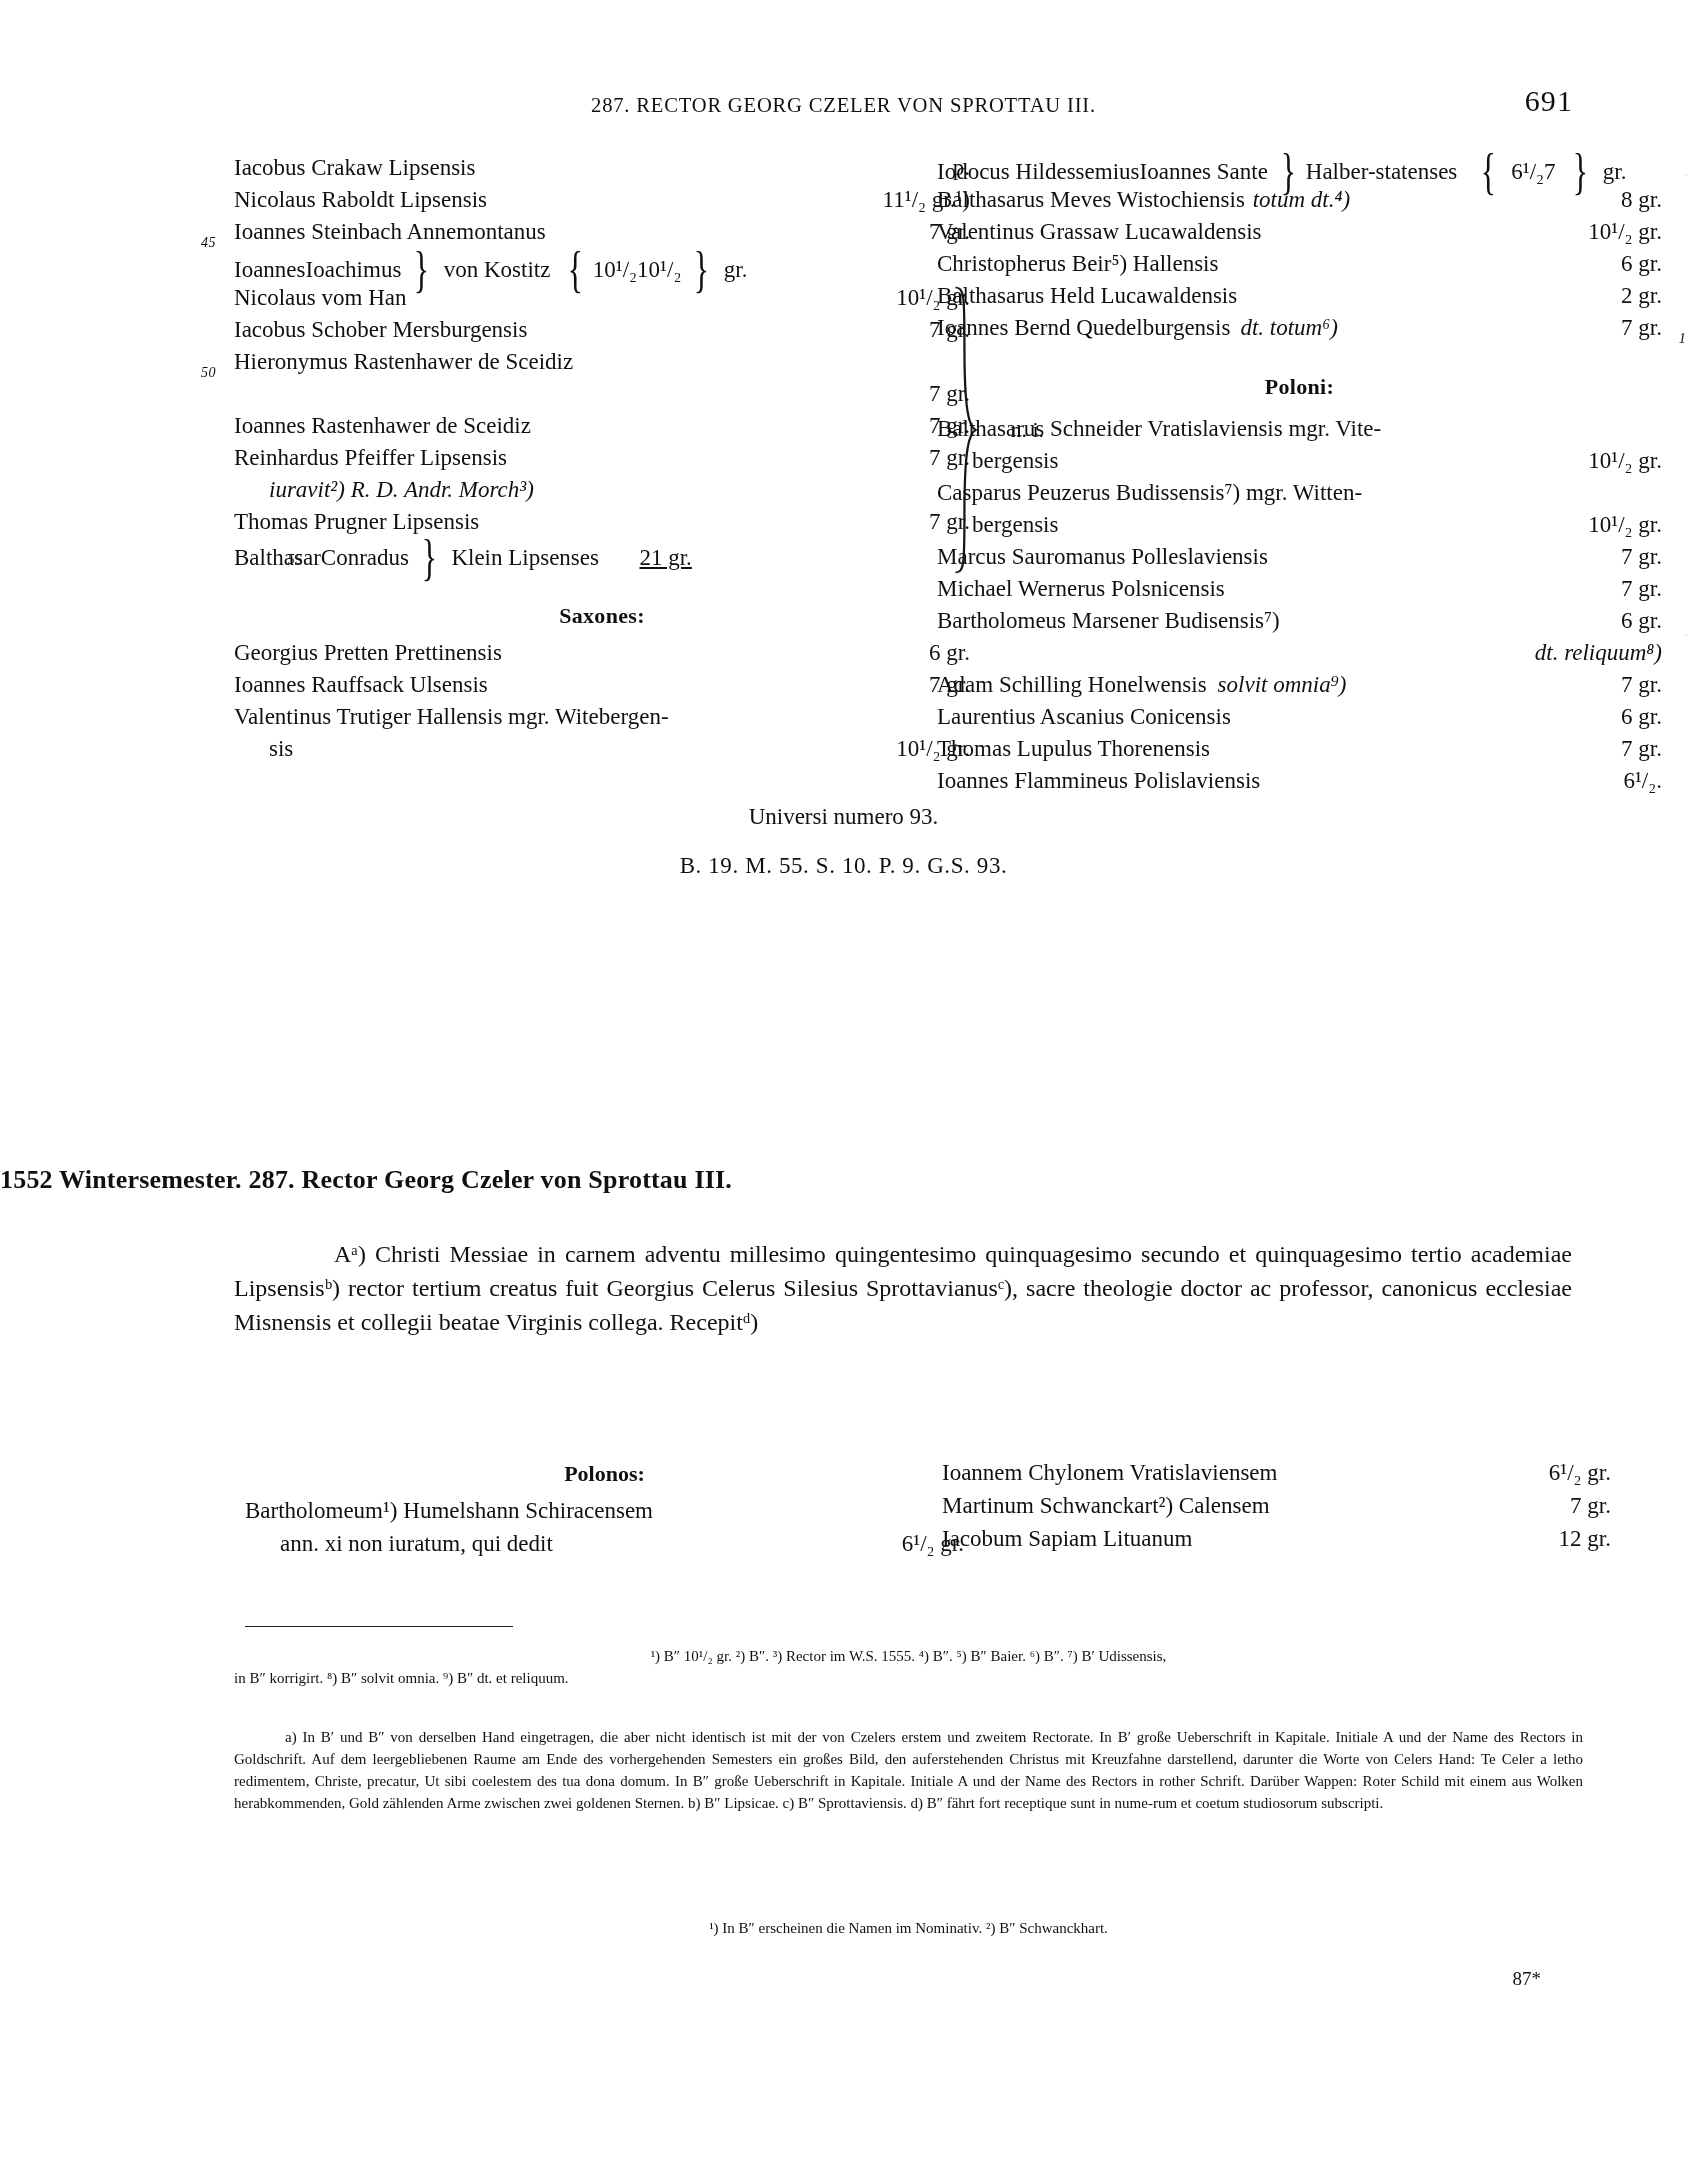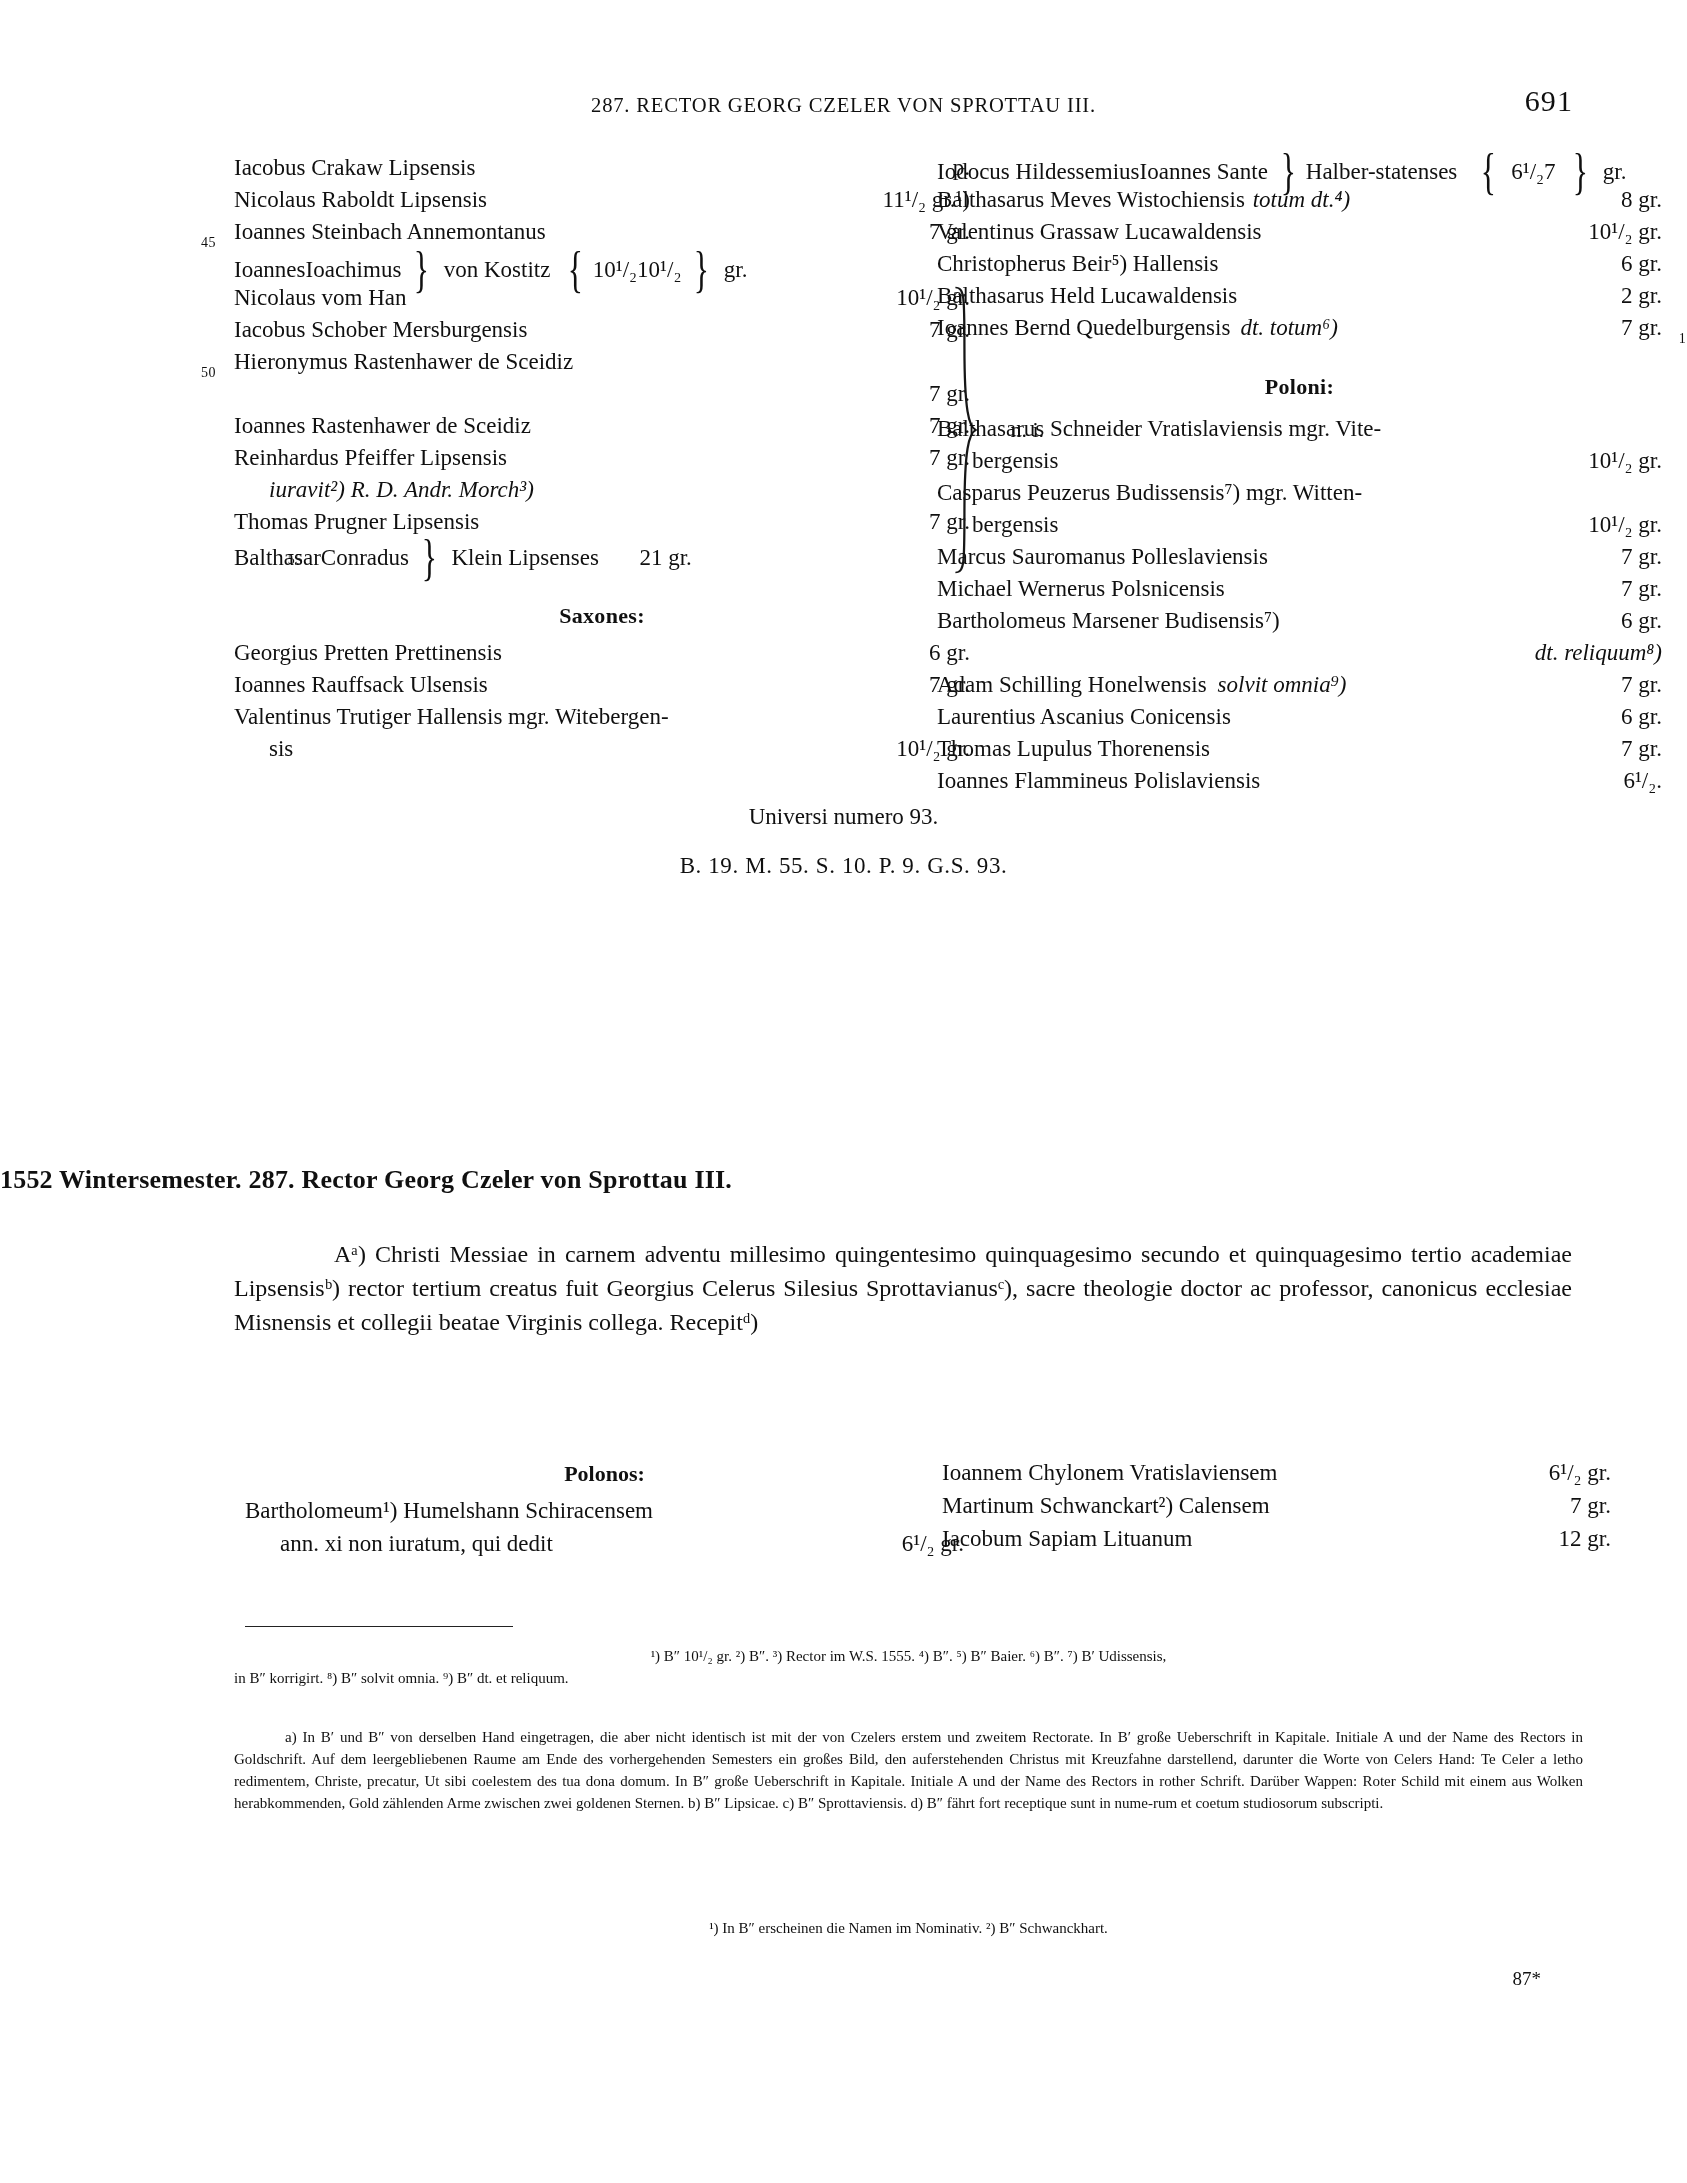--- a/index.html
+++ b/index.html
@@ -33,21 +33,21 @@
   .col-right { width:725px; margin-left:-33px; position:relative; }
 
   .entry {
     display:flex; align-items:baseline;
     font-size:23px; line-height:1.0;
     min-height:32px;
     position:relative;
   }
   .lineno {
     position:absolute; left:-33px; bottom:2.2px;
-    font-size:14px; letter-spacing:0.6px;
+    font-size:14px; letter-spacing:0.6px;font-style:italic;
   }
   .lineno.right { left:auto; right:-32px; }
   .nm { white-space:pre; }
   .amt { margin-left:auto; white-space:pre; padding-left:10px; }
   .ital { font-style:italic; }
 
   .indent { padding-left:35px; }
 
   .secthead {
     text-align:center; font-weight:bold; font-size:22px;
@@ -207,21 +207,21 @@
           <div class="bracerow">
             <div class="brace-names">
               <div>Balthasar</div>
               <div style="position:relative;">
                 <span class="lineno" style="bottom:4.5px;">55</span>
                 <span>Conradus</span>
               </div>
             </div>
             <span class="bigbrace">}</span>
             <span class="brace-label">Klein Lipsenses</span>
-            <span class="amt" style="margin-left:26px;">21 gr.</span>
+            <span class="amt" style="margin-left:26px;text-decoration:underline;">21 gr.</span>
           </div>
 
           <svg class="ni-brace" viewBox="0 0 46 760" preserveAspectRatio="none">
             <path d="M6,4 C22,4 22,30 22,160 C22,330 30,372 42,380 C30,388 22,430 22,600 C22,730 22,756 6,756" fill="none" stroke="#161616" stroke-width="4"></path>
           </svg>
           <span class="ni-label">n. i.</span>
         </div>
 
         <div class="secthead" style="margin-top:29px;">Saxones:</div>
 

